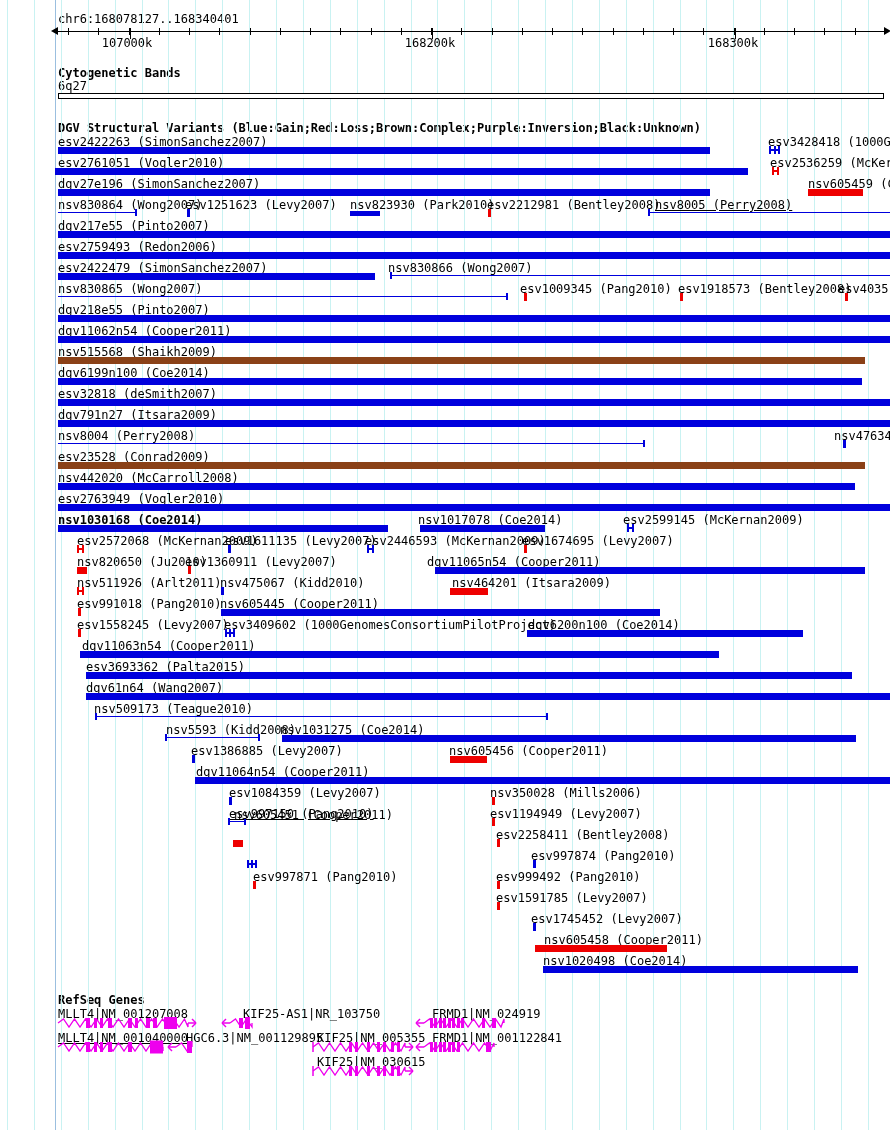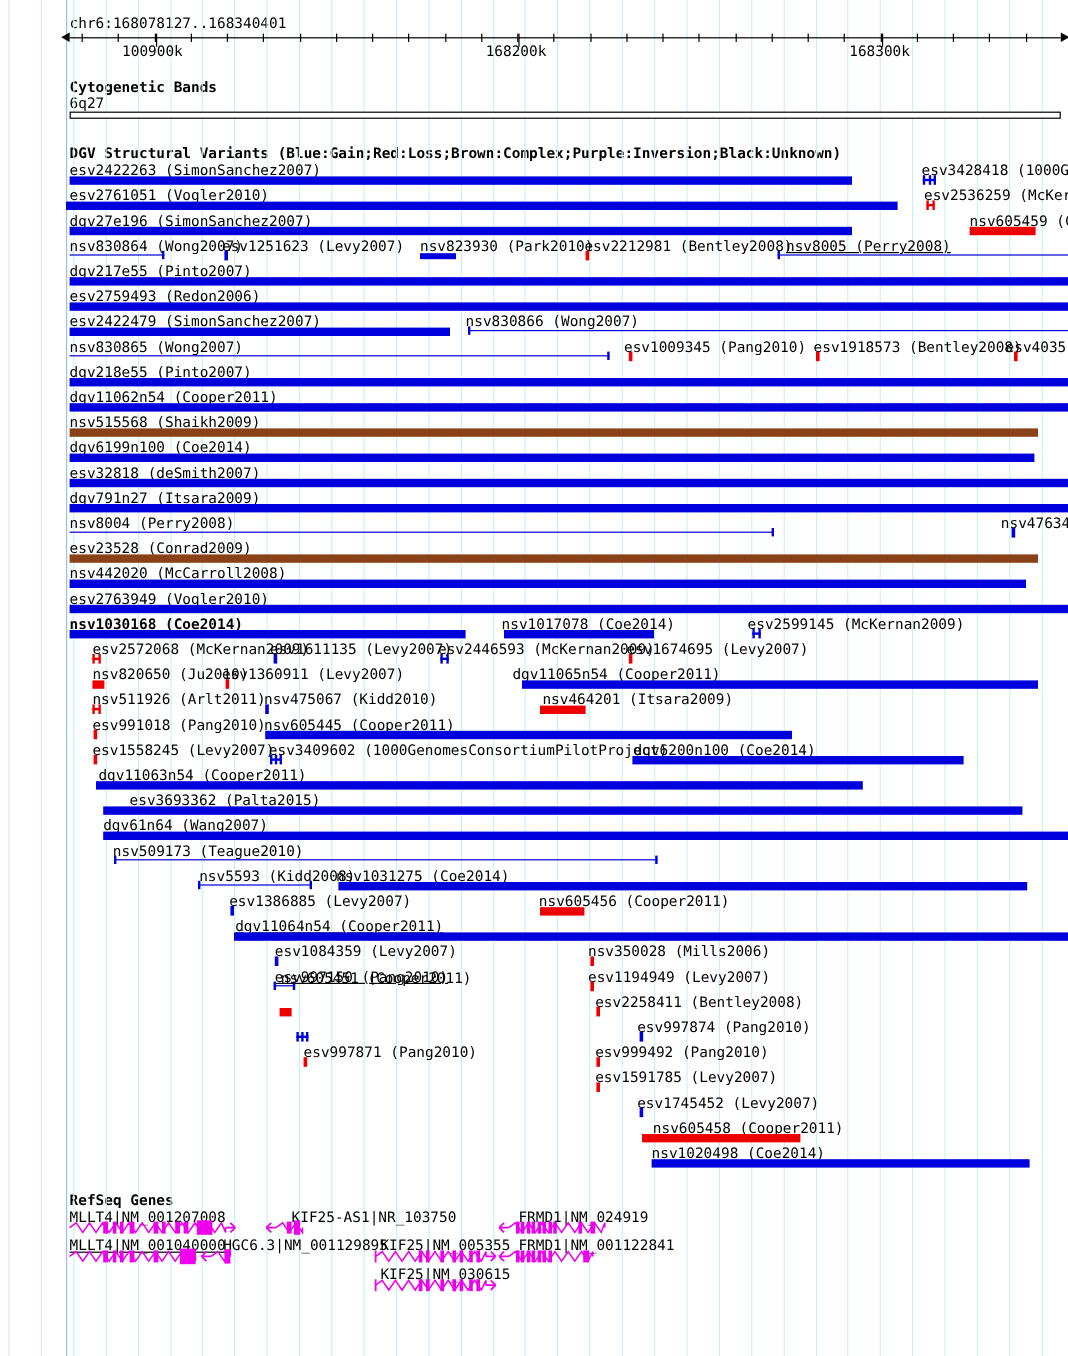--- a/index.html
+++ b/index.html
@@ -78,21 +78,21 @@
     <div class=" abs" style="left: 673px; top: 28px; width: 1px; height: 7px; background: rgb(0, 0, 0);"></div>
     <div class=" abs" style="left: 703.25px; top: 28px; width: 1px; height: 7px; background: rgb(0, 0, 0);"></div>
     <div class=" abs" style="left: 733.5px; top: 28px; width: 1px; height: 7px; background: rgb(0, 0, 0);"></div>
     <div class=" abs" style="left: 763.75px; top: 28px; width: 1px; height: 7px; background: rgb(0, 0, 0);"></div>
     <div class=" abs" style="left: 794px; top: 28px; width: 1px; height: 7px; background: rgb(0, 0, 0);"></div>
     <div class=" abs" style="left: 824.25px; top: 28px; width: 1px; height: 7px; background: rgb(0, 0, 0);"></div>
     <div class=" abs" style="left: 854.5px; top: 28px; width: 1px; height: 7px; background: rgb(0, 0, 0);"></div>
     <div class=" abs" style="left: 130px; top: 28px; width: 1px; height: 11px; background: rgb(0, 0, 0);"></div>
     <div class=" abs" style="left: 432px; top: 28px; width: 1px; height: 11px; background: rgb(0, 0, 0);"></div>
     <div class=" abs" style="left: 735px; top: 28px; width: 1px; height: 11px; background: rgb(0, 0, 0);"></div>
-    <div class="lbl abs" style="left: 97px; top: 37px; width: 60px; text-align: center;">100900k</div>
+    <div class="lbl abs" style="left: 97px; top: 37px; width: 60px; text-align: center;">107000k</div>
     <div class="lbl abs" style="left: 400px; top: 37px; width: 60px; text-align: center;">168200k</div>
     <div class="lbl abs" style="left: 703px; top: 37px; width: 60px; text-align: center;">168300k</div>
     <div class=" abs" style="left: 58px; top: 93px; width: 826px; height: 6px; background: rgb(255, 255, 255); border: 1px solid rgb(0, 0, 0); box-sizing: border-box;"></div>
     <div class="lbl abs" style="left: 58px; top: 136px;">esv2422263 (SimonSanchez2007)</div>
     <div class=" abs" style="left: 58px; top: 147px; width: 652px; height: 7px; background: rgb(0, 0, 221);"></div>
     <div class="lbl abs" style="left: 768px; top: 136px;">esv3428418 (1000Geno</div>
     <div class=" abs" style="left: 769px; top: 146px; width: 2px; height: 8px; background: rgb(0, 0, 221);"></div>
     <div class=" abs" style="left: 778px; top: 146px; width: 2px; height: 8px; background: rgb(0, 0, 221);"></div>
     <div class=" abs" style="left: 769px; top: 149px; width: 11px; height: 2px; background: rgb(0, 0, 221);"></div>
     <div class=" abs" style="left: 773.5px; top: 146px; width: 2px; height: 8px; background: rgb(0, 0, 221);"></div>
@@ -201,21 +201,21 @@
     <div class=" abs" style="left: 78px; top: 629px; width: 3px; height: 8px; background: rgb(238, 0, 0);"></div>
     <div class="lbl abs" style="left: 224px; top: 619px;">esv3409602 (1000GenomesConsortiumPilotProject)</div>
     <div class=" abs" style="left: 225px; top: 629px; width: 2px; height: 8px; background: rgb(0, 0, 221);"></div>
     <div class=" abs" style="left: 233px; top: 629px; width: 2px; height: 8px; background: rgb(0, 0, 221);"></div>
     <div class=" abs" style="left: 225px; top: 632px; width: 10px; height: 2px; background: rgb(0, 0, 221);"></div>
     <div class=" abs" style="left: 229px; top: 629px; width: 2px; height: 8px; background: rgb(0, 0, 221);"></div>
     <div class="lbl abs" style="left: 528px; top: 619px;">dgv6200n100 (Coe2014)</div>
     <div class=" abs" style="left: 527px; top: 630px; width: 276px; height: 7px; background: rgb(0, 0, 221);"></div>
     <div class="lbl abs" style="left: 82px; top: 640px;">dgv11063n54 (Cooper2011)</div>
     <div class=" abs" style="left: 80px; top: 651px; width: 639px; height: 7px; background: rgb(0, 0, 221);"></div>
-    <div class="lbl abs" style="left: 86px; top: 661px; margin-left: 22px;">esv3693362 (Palta2015)</div>
+    <div class="lbl abs" style="left: 86px; top: 661px;">esv3693362 (Palta2015)</div>
     <div class=" abs" style="left: 86px; top: 672px; width: 766px; height: 7px; background: rgb(0, 0, 221);"></div>
     <div class="lbl abs" style="left: 86px; top: 682px;">dgv61n64 (Wang2007)</div>
     <div class=" abs" style="left: 86px; top: 693px; width: 804px; height: 7px; background: rgb(0, 0, 221);"></div>
     <div class="lbl abs" style="left: 94px; top: 703px;">nsv509173 (Teague2010)</div>
     <div class=" abs" style="left: 95px; top: 716px; width: 453px; height: 1px; background: rgb(0, 0, 221);"></div>
     <div class=" abs" style="left: 95px; top: 713px; width: 2px; height: 7px; background: rgb(0, 0, 221);"></div>
     <div class=" abs" style="left: 546px; top: 713px; width: 2px; height: 7px; background: rgb(0, 0, 221);"></div>
     <div class="lbl abs" style="left: 166px; top: 724px;">nsv5593 (Kidd2008)</div>
     <div class=" abs" style="left: 165px; top: 737px; width: 95px; height: 1px; background: rgb(0, 0, 221);"></div>
     <div class=" abs" style="left: 165px; top: 734px; width: 2px; height: 7px; background: rgb(0, 0, 221);"></div>

